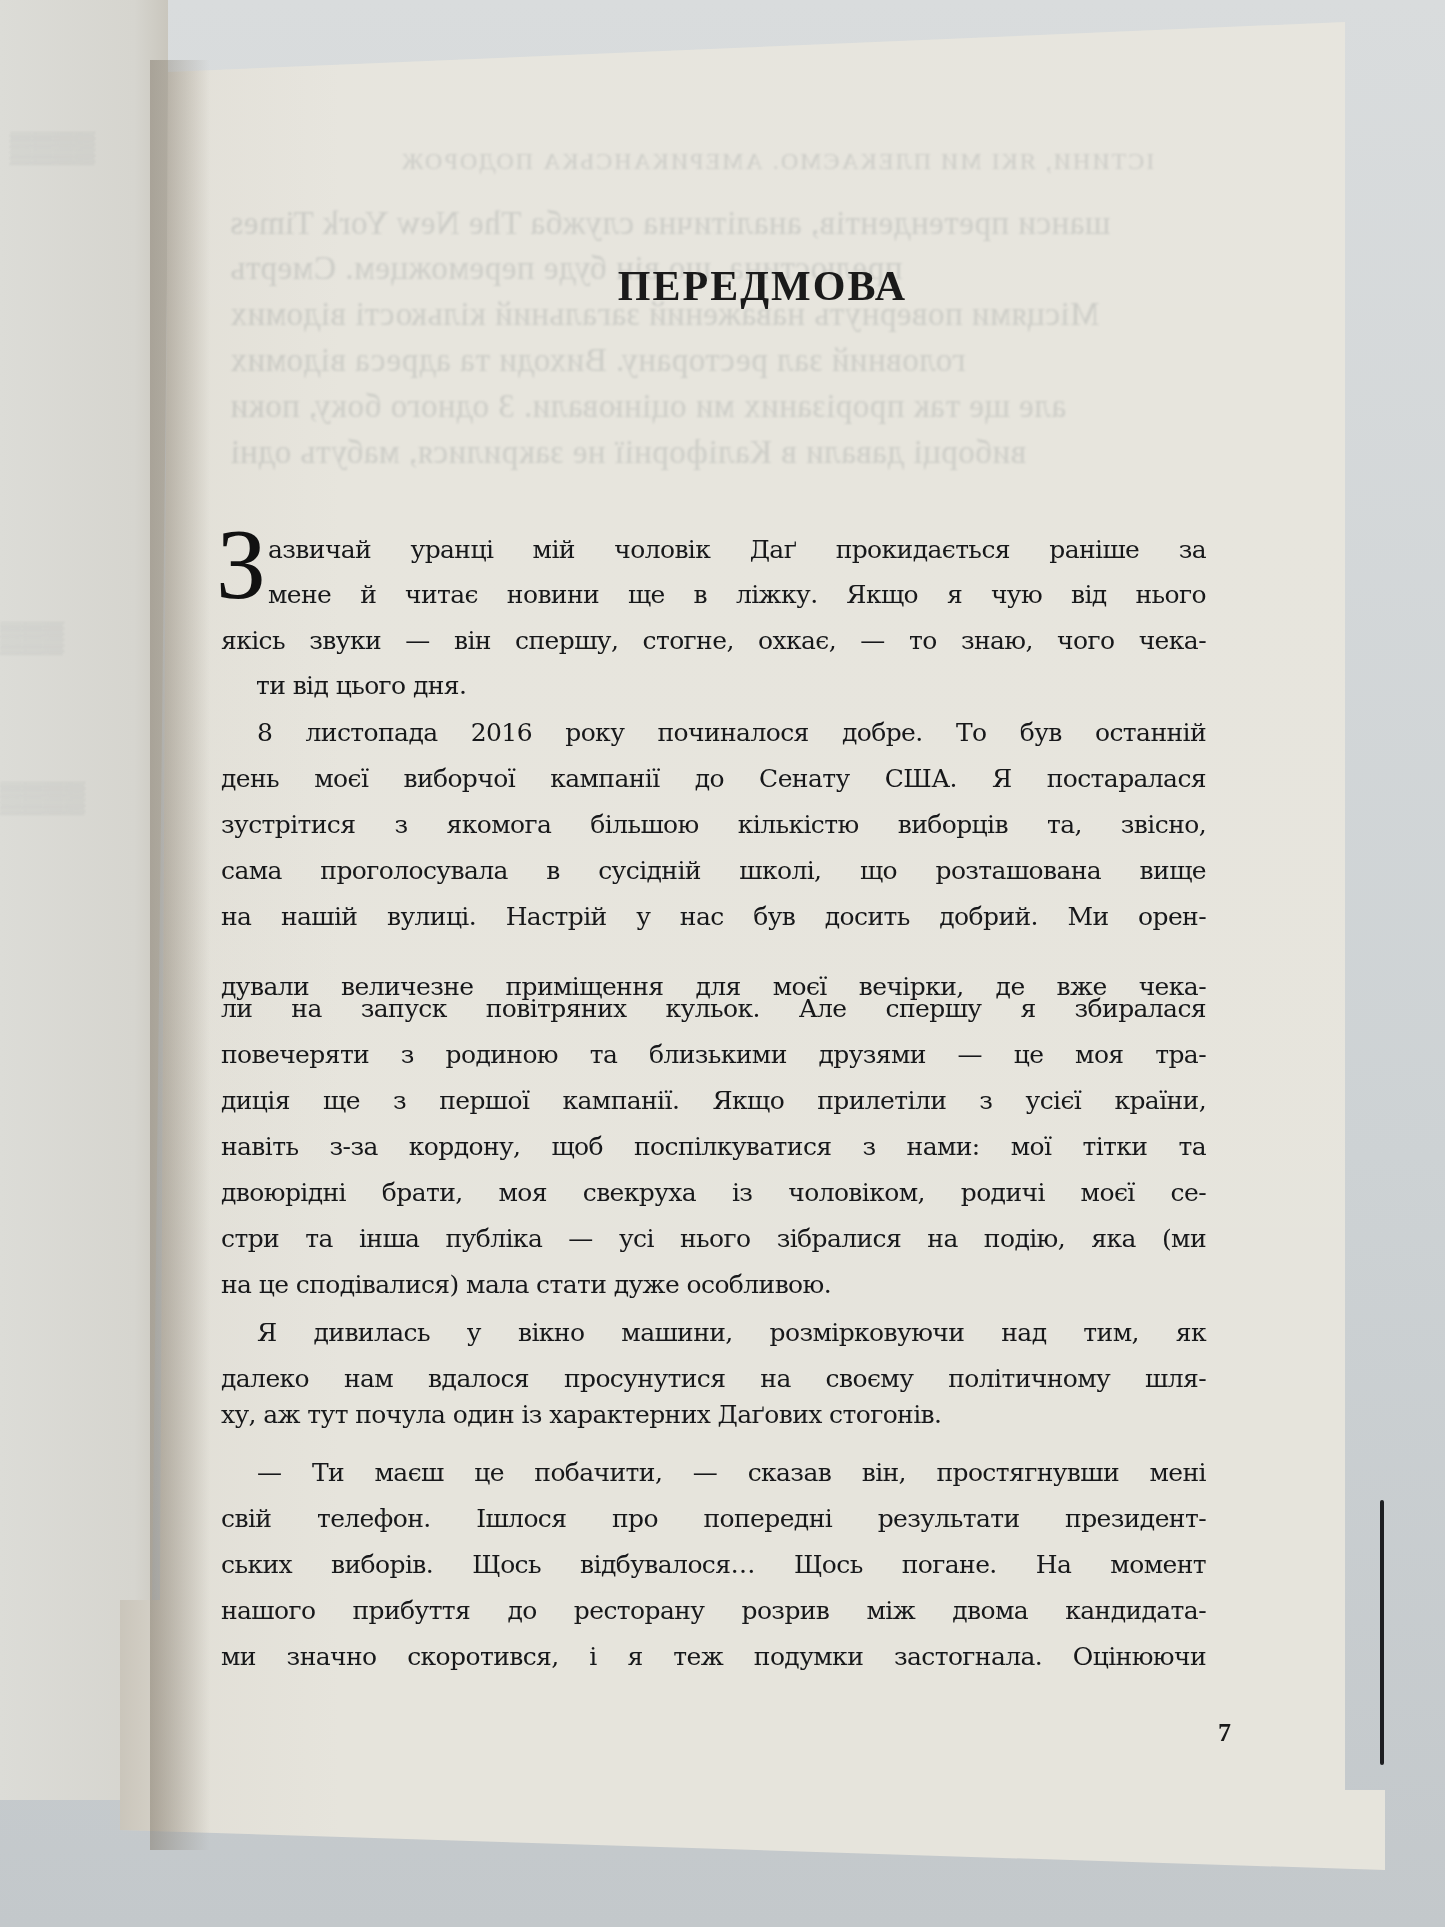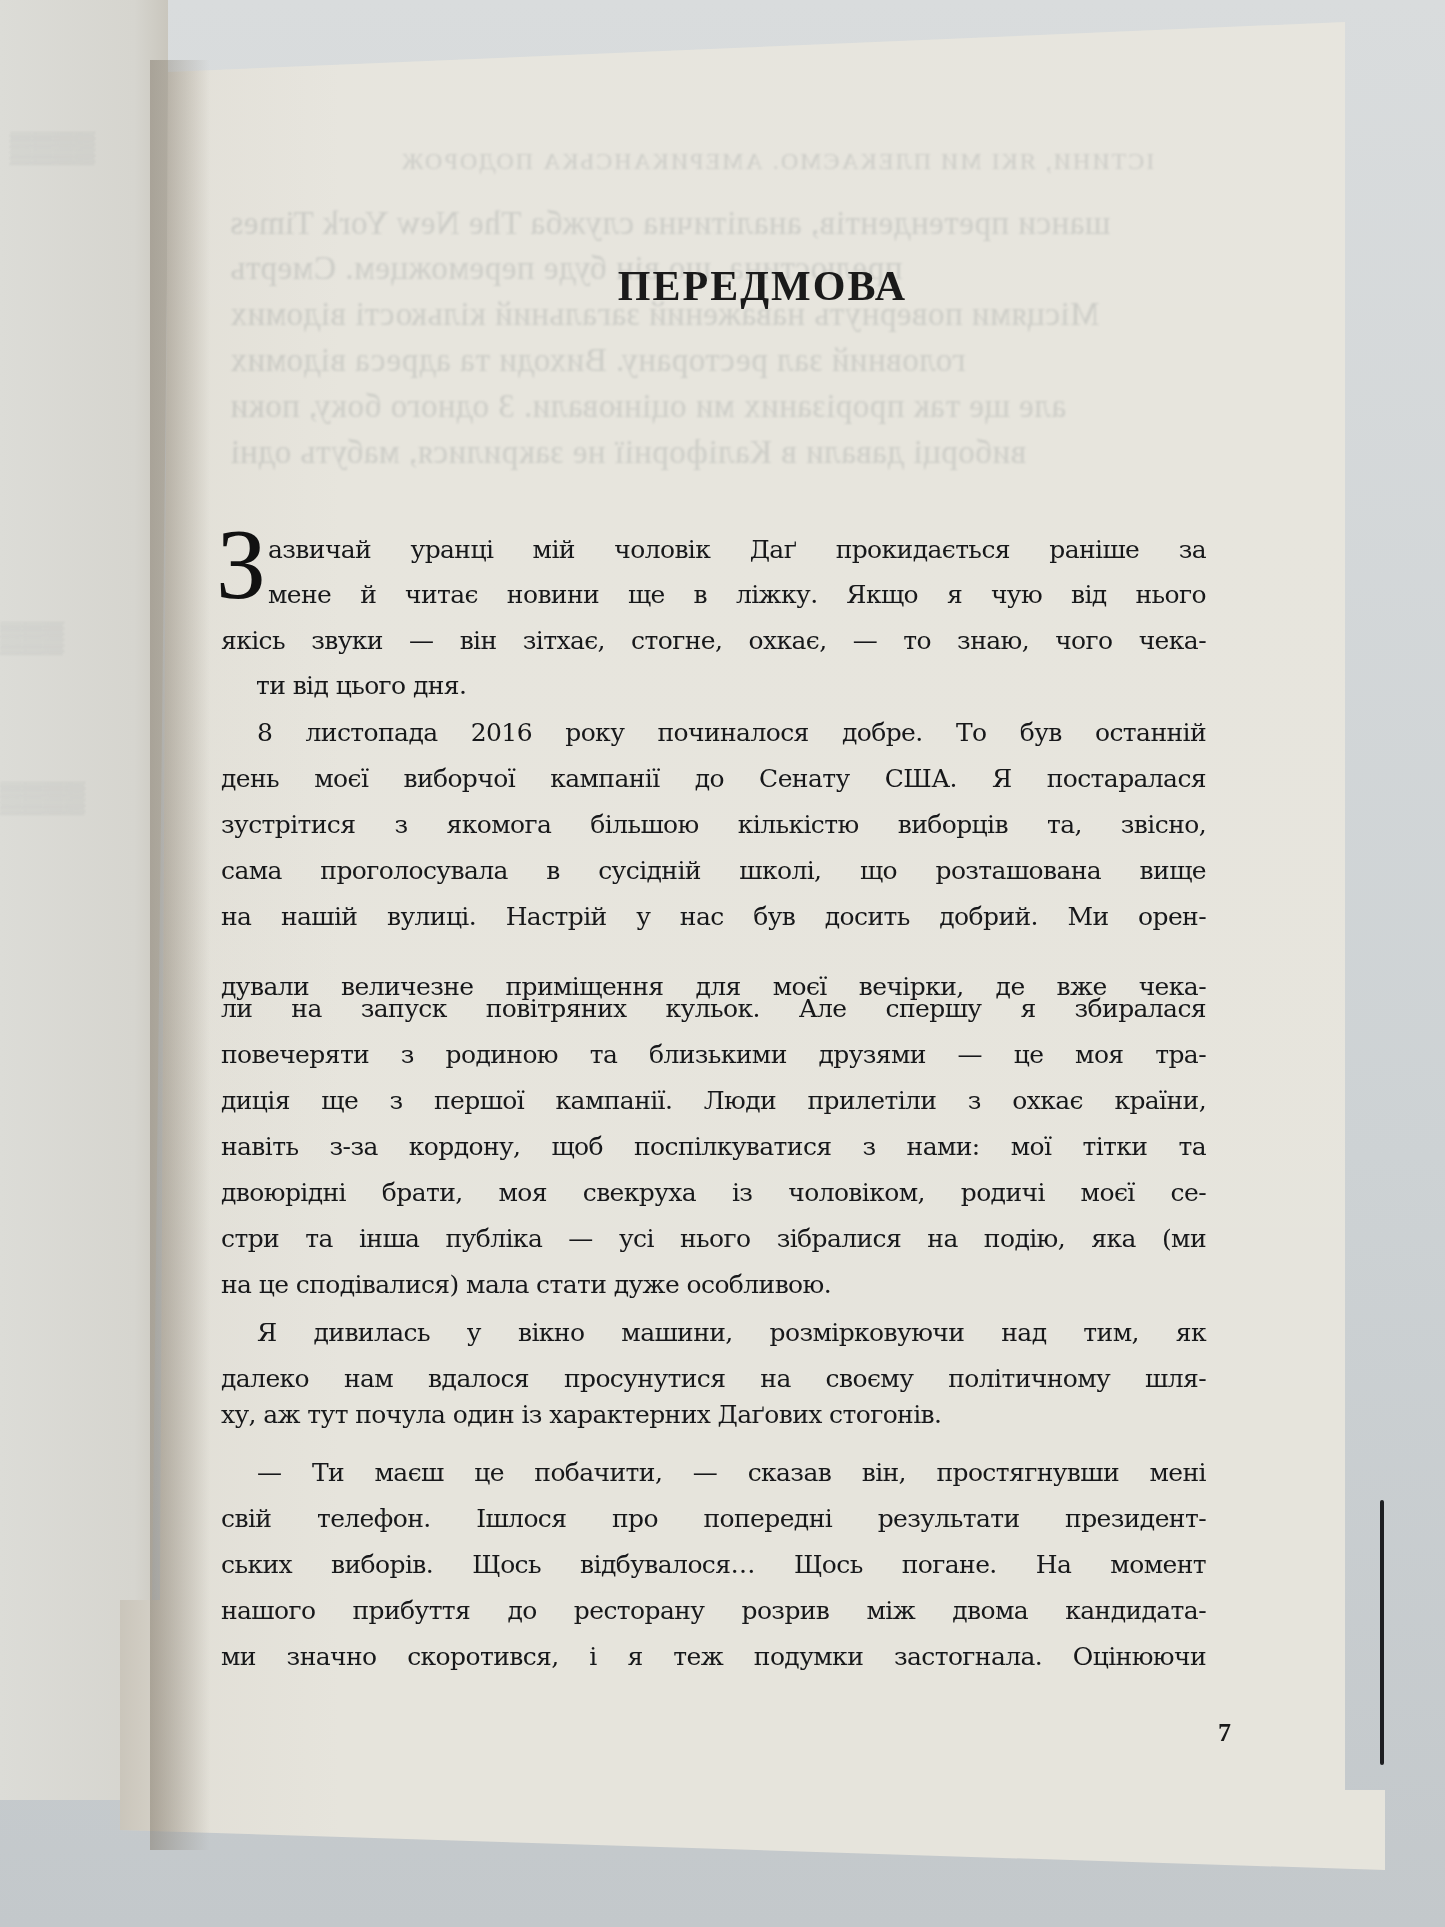--- a/index.html
+++ b/index.html
@@ -107,31 +107,31 @@
 <div class="bleed" style="left:230px; top:342px;">головний зал ресторану. Виходи та адреса відомих</div>
 <div class="bleed" style="left:230px; top:388px;">але ще так прорізаних ми оцінювали. З одного боку, поки</div>
 <div class="bleed" style="left:230px; top:434px;">виборці давали в Каліфорнії не закрилися, мабуть одні</div>
 
 <h1 class="chapter-title">ПЕРЕДМОВА</h1>
 
 <div class="dropcap">З</div>
 
 <div class="line after-cap" style="top:527px;">азвичай уранці мій чоловік Даґ прокидається раніше за</div>
 <div class="line after-cap" style="top:572px;">мене й читає новини ще в ліжку. Якщо я чую від нього</div>
-<div class="line" style="top:618px;">якісь звуки — він зітхає, стогне, охкає, — то знаю, чого чека-</div>
+<div class="line" style="top:618px;">якісь звуки — він спершу, стогне, охкає, — то знаю, чого чека-</div>
 <div class="line last" style="top:663px;margin-left:35px;">ти від цього дня.</div>
 <div class="line indent" style="top:710px;">8 листопада 2016 року починалося добре. То був останній</div>
 <div class="line" style="top:756px;">день моєї виборчої кампанії до Сенату США. Я постаралася</div>
 <div class="line" style="top:802px;">зустрітися з якомога більшою кількістю виборців та, звісно,</div>
 <div class="line" style="top:848px;">сама проголосувала в сусідній школі, що розташована вище</div>
 <div class="line" style="top:894px;">на нашій вулиці. Настрій у нас був досить добрий. Ми орен-</div>
 <div class="line" style="top:964px;">дували величезне приміщення для моєї вечірки, де вже чека-</div>
 <div class="line" style="top:986px;">ли на запуск повітряних кульок. Але спершу я збиралася</div>
 <div class="line" style="top:1032px;">повечеряти з родиною та близькими друзями — це моя тра-</div>
-<div class="line" style="top:1078px;">диція ще з першої кампанії. Люди прилетіли з охкає країни,</div>
+<div class="line" style="top:1078px;">диція ще з першої кампанії. Якщо прилетіли з усієї країни,</div>
 <div class="line" style="top:1124px;">навіть з-за кордону, щоб поспілкуватися з нами: мої тітки та</div>
 <div class="line" style="top:1170px;">двоюрідні брати, моя свекруха із чоловіком, родичі моєї се-</div>
 <div class="line" style="top:1216px;">стри та інша публіка — усі нього зібралися на подію, яка (ми</div>
 <div class="line last" style="top:1262px;">на це сподівалися) мала стати дуже особливою.</div>
 <div class="line indent" style="top:1310px;">Я дивилась у вікно машини, розмірковуючи над тим, як</div>
 <div class="line" style="top:1356px;">далеко нам вдалося просунутися на своєму політичному шля-</div>
 <div class="line last" style="top:1392px;">ху, аж тут почула один із характерних Даґових стогонів.</div>
 <div class="line indent" style="top:1450px;">— Ти маєш це побачити, — сказав він, простягнувши мені</div>
 <div class="line" style="top:1496px;">свій телефон. Ішлося про попередні результати президент-</div>
 <div class="line" style="top:1542px;">ських виборів. Щось відбувалося… Щось погане. На момент</div>

